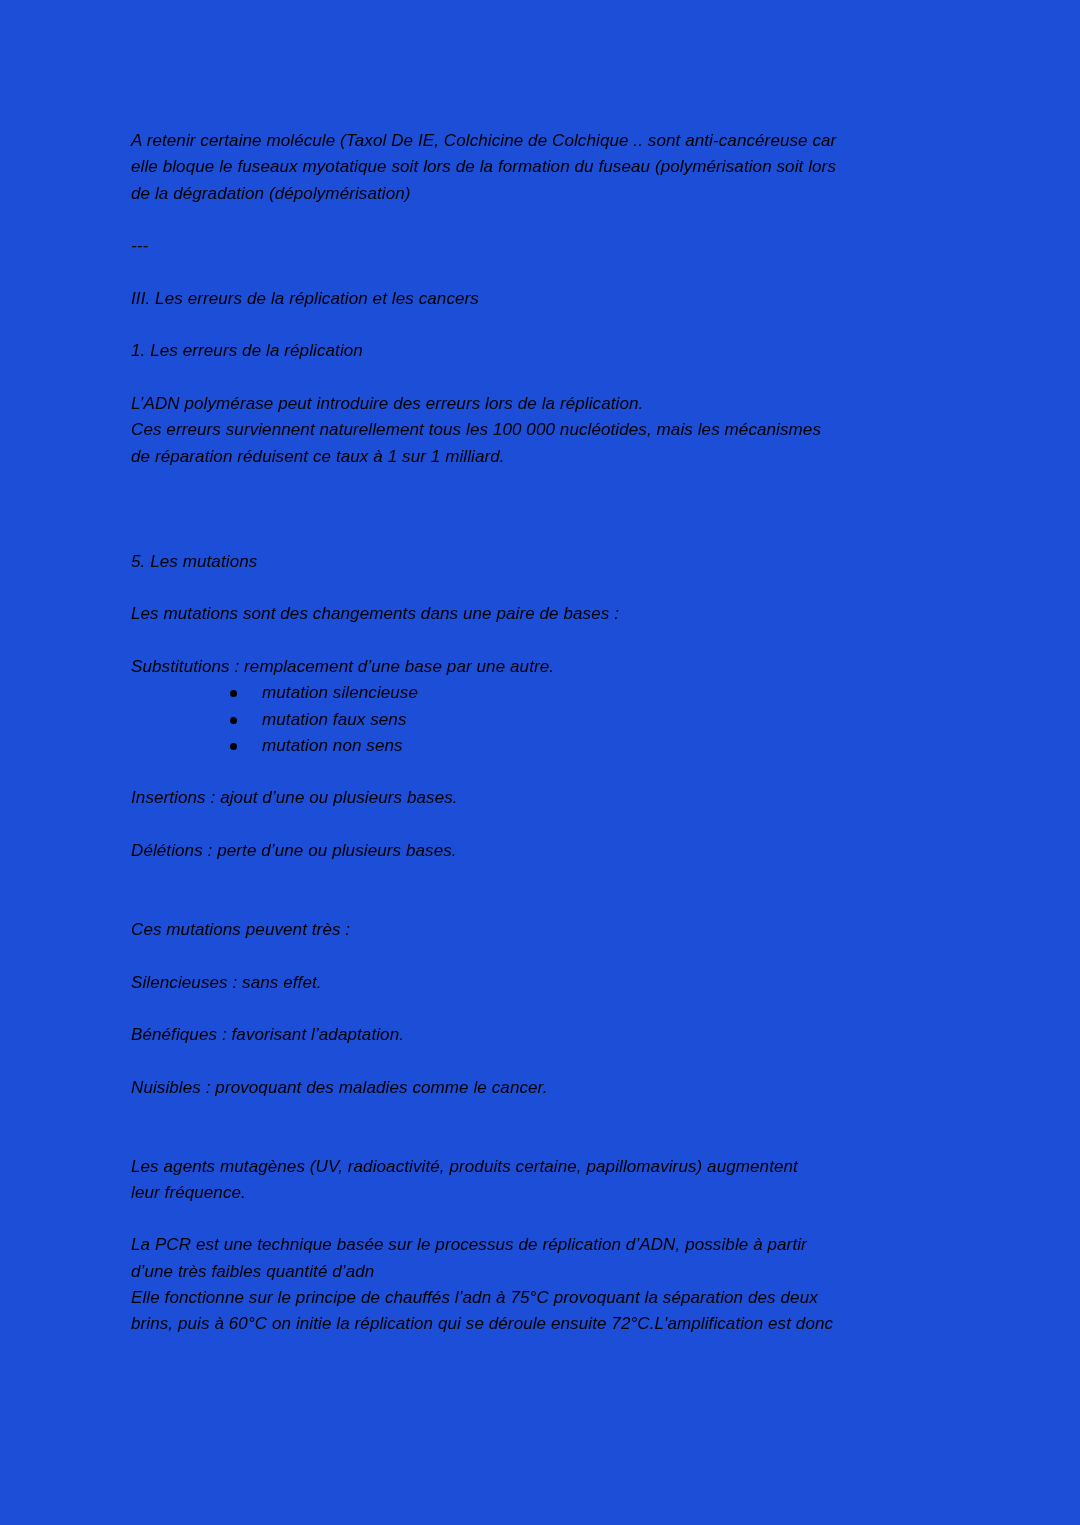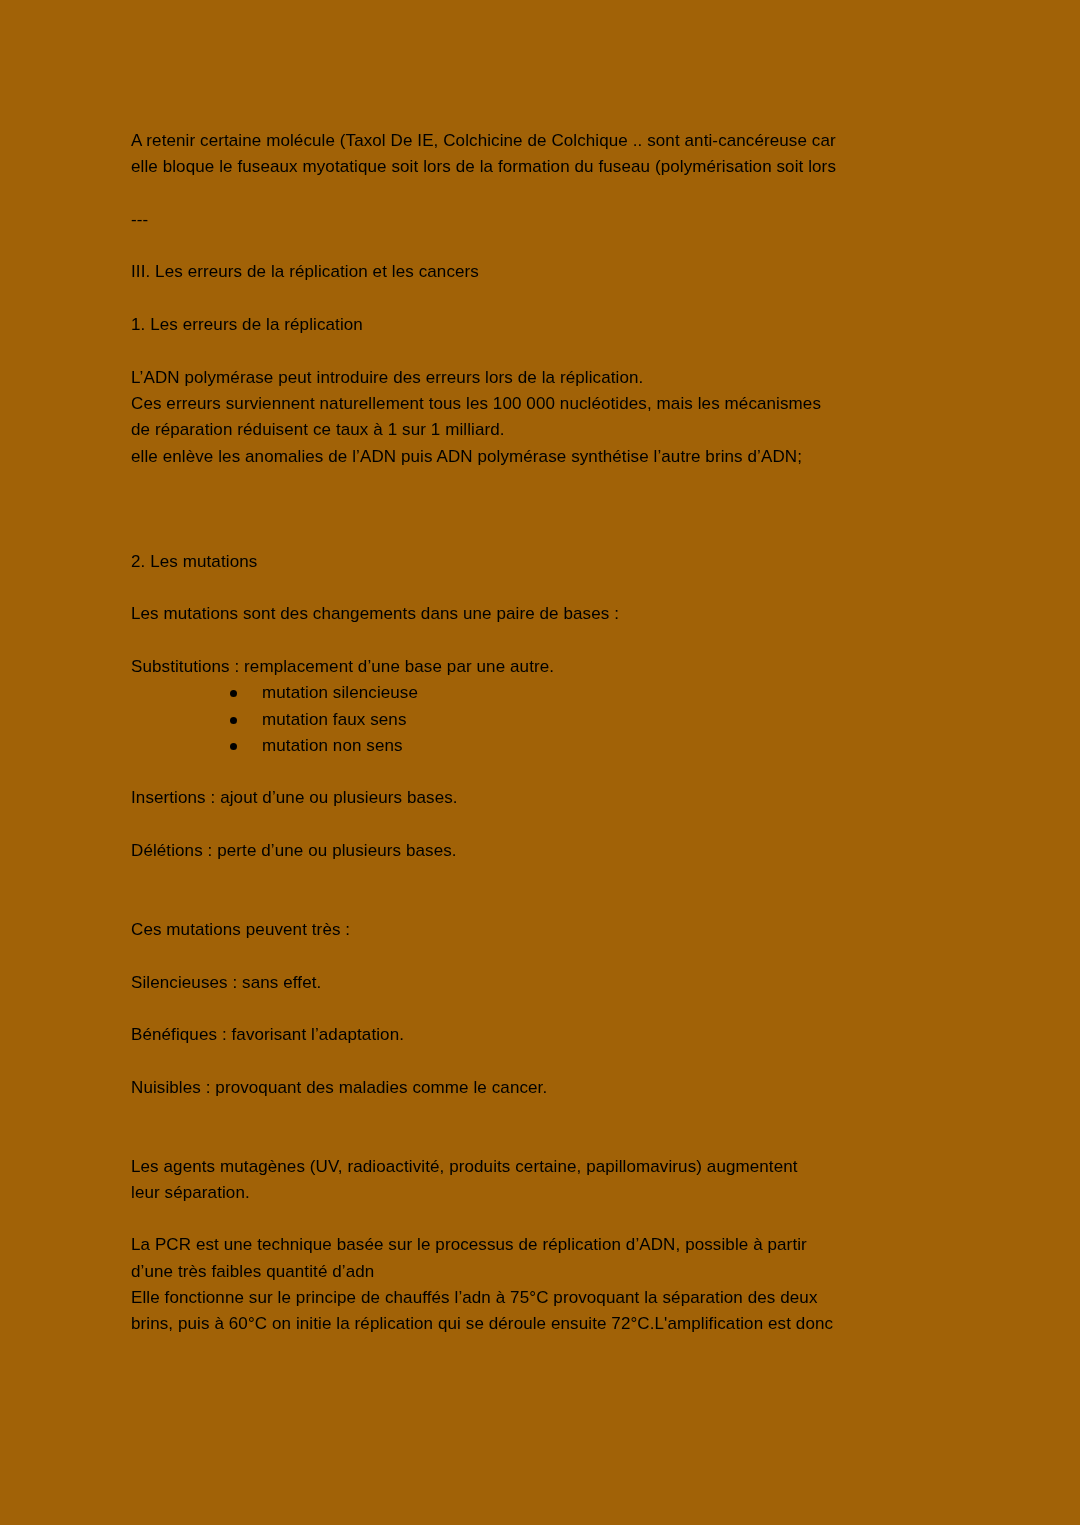--- a/index.html
+++ b/index.html
@@ -10,21 +10,22 @@
   body {
     width: 1080px;
     height: 1525px;
     position: relative;
     overflow: hidden;
     font-family: "Liberation Sans", "DejaVu Sans", sans-serif;
   }
   .page {
     position: absolute;
     inset: 0;
-    background: #a16207;
+    background: #1d4ed8;
+    font-style: italic;
   }
   .doc-content {
     position: absolute;
     left: 131px;
     top: 128px;
     width: 836px;
     font-size: 17px;
     line-height: 26.3px;
     color: #000000;
     letter-spacing: 0.1px;
@@ -48,35 +49,35 @@
     background: #000000;
   }
 </style>
 </head>
 <body>
 
 <div class="page">
   <div class="doc-content">
       <div class="line text">A retenir certaine molécule (Taxol De IE, Colchicine de Colchique .. sont anti-cancéreuse car</div>
       <div class="line text">elle bloque le fuseaux myotatique soit lors de la formation du fuseau (polymérisation soit lors</div>
+      <div class="line text">de la dégradation (dépolymérisation)</div>
       <div class="line blank"></div>
       <div class="line text">---</div>
       <div class="line blank"></div>
       <div class="line text">III. Les erreurs de la réplication et les cancers</div>
       <div class="line blank"></div>
       <div class="line text">1. Les erreurs de la réplication</div>
       <div class="line blank"></div>
       <div class="line text">L’ADN polymérase peut introduire des erreurs lors de la réplication.</div>
       <div class="line text">Ces erreurs surviennent naturellement tous les 100 000 nucléotides, mais les mécanismes</div>
       <div class="line text">de réparation réduisent ce taux à 1 sur 1 milliard.</div>
-      <div class="line text">elle enlève les anomalies de l’ADN puis ADN polymérase synthétise l’autre brins d’ADN;</div>
       <div class="line blank"></div>
       <div class="line blank"></div>
       <div class="line blank"></div>
-      <div class="line text">2. Les mutations</div>
+      <div class="line text">5. Les mutations</div>
       <div class="line blank"></div>
       <div class="line text">Les mutations sont des changements dans une paire de bases :</div>
       <div class="line blank"></div>
       <div class="line text">Substitutions : remplacement d’une base par une autre.</div>
       <div class="line bullet">mutation silencieuse</div>
       <div class="line bullet">mutation faux sens</div>
       <div class="line bullet">mutation non sens</div>
       <div class="line blank"></div>
       <div class="line text">Insertions : ajout d’une ou plusieurs bases.</div>
       <div class="line blank"></div>
@@ -86,20 +87,20 @@
       <div class="line text">Ces mutations peuvent très :</div>
       <div class="line blank"></div>
       <div class="line text">Silencieuses : sans effet.</div>
       <div class="line blank"></div>
       <div class="line text">Bénéfiques : favorisant l’adaptation.</div>
       <div class="line blank"></div>
       <div class="line text">Nuisibles : provoquant des maladies comme le cancer.</div>
       <div class="line blank"></div>
       <div class="line blank"></div>
       <div class="line text">Les agents mutagènes (UV, radioactivité, produits certaine, papillomavirus) augmentent</div>
-      <div class="line text">leur séparation.</div>
+      <div class="line text">leur fréquence.</div>
       <div class="line blank"></div>
       <div class="line text">La PCR est une technique basée sur le processus de réplication d’ADN, possible à partir</div>
       <div class="line text">d’une très faibles quantité d’adn</div>
       <div class="line text">Elle fonctionne sur le principe de chauffés l’adn à 75°C provoquant la séparation des deux</div>
       <div class="line text">brins, puis à 60°C on initie la réplication qui se déroule ensuite 72°C.L'amplification est donc</div>
     </div>
 </div>
 
 </body></html>

